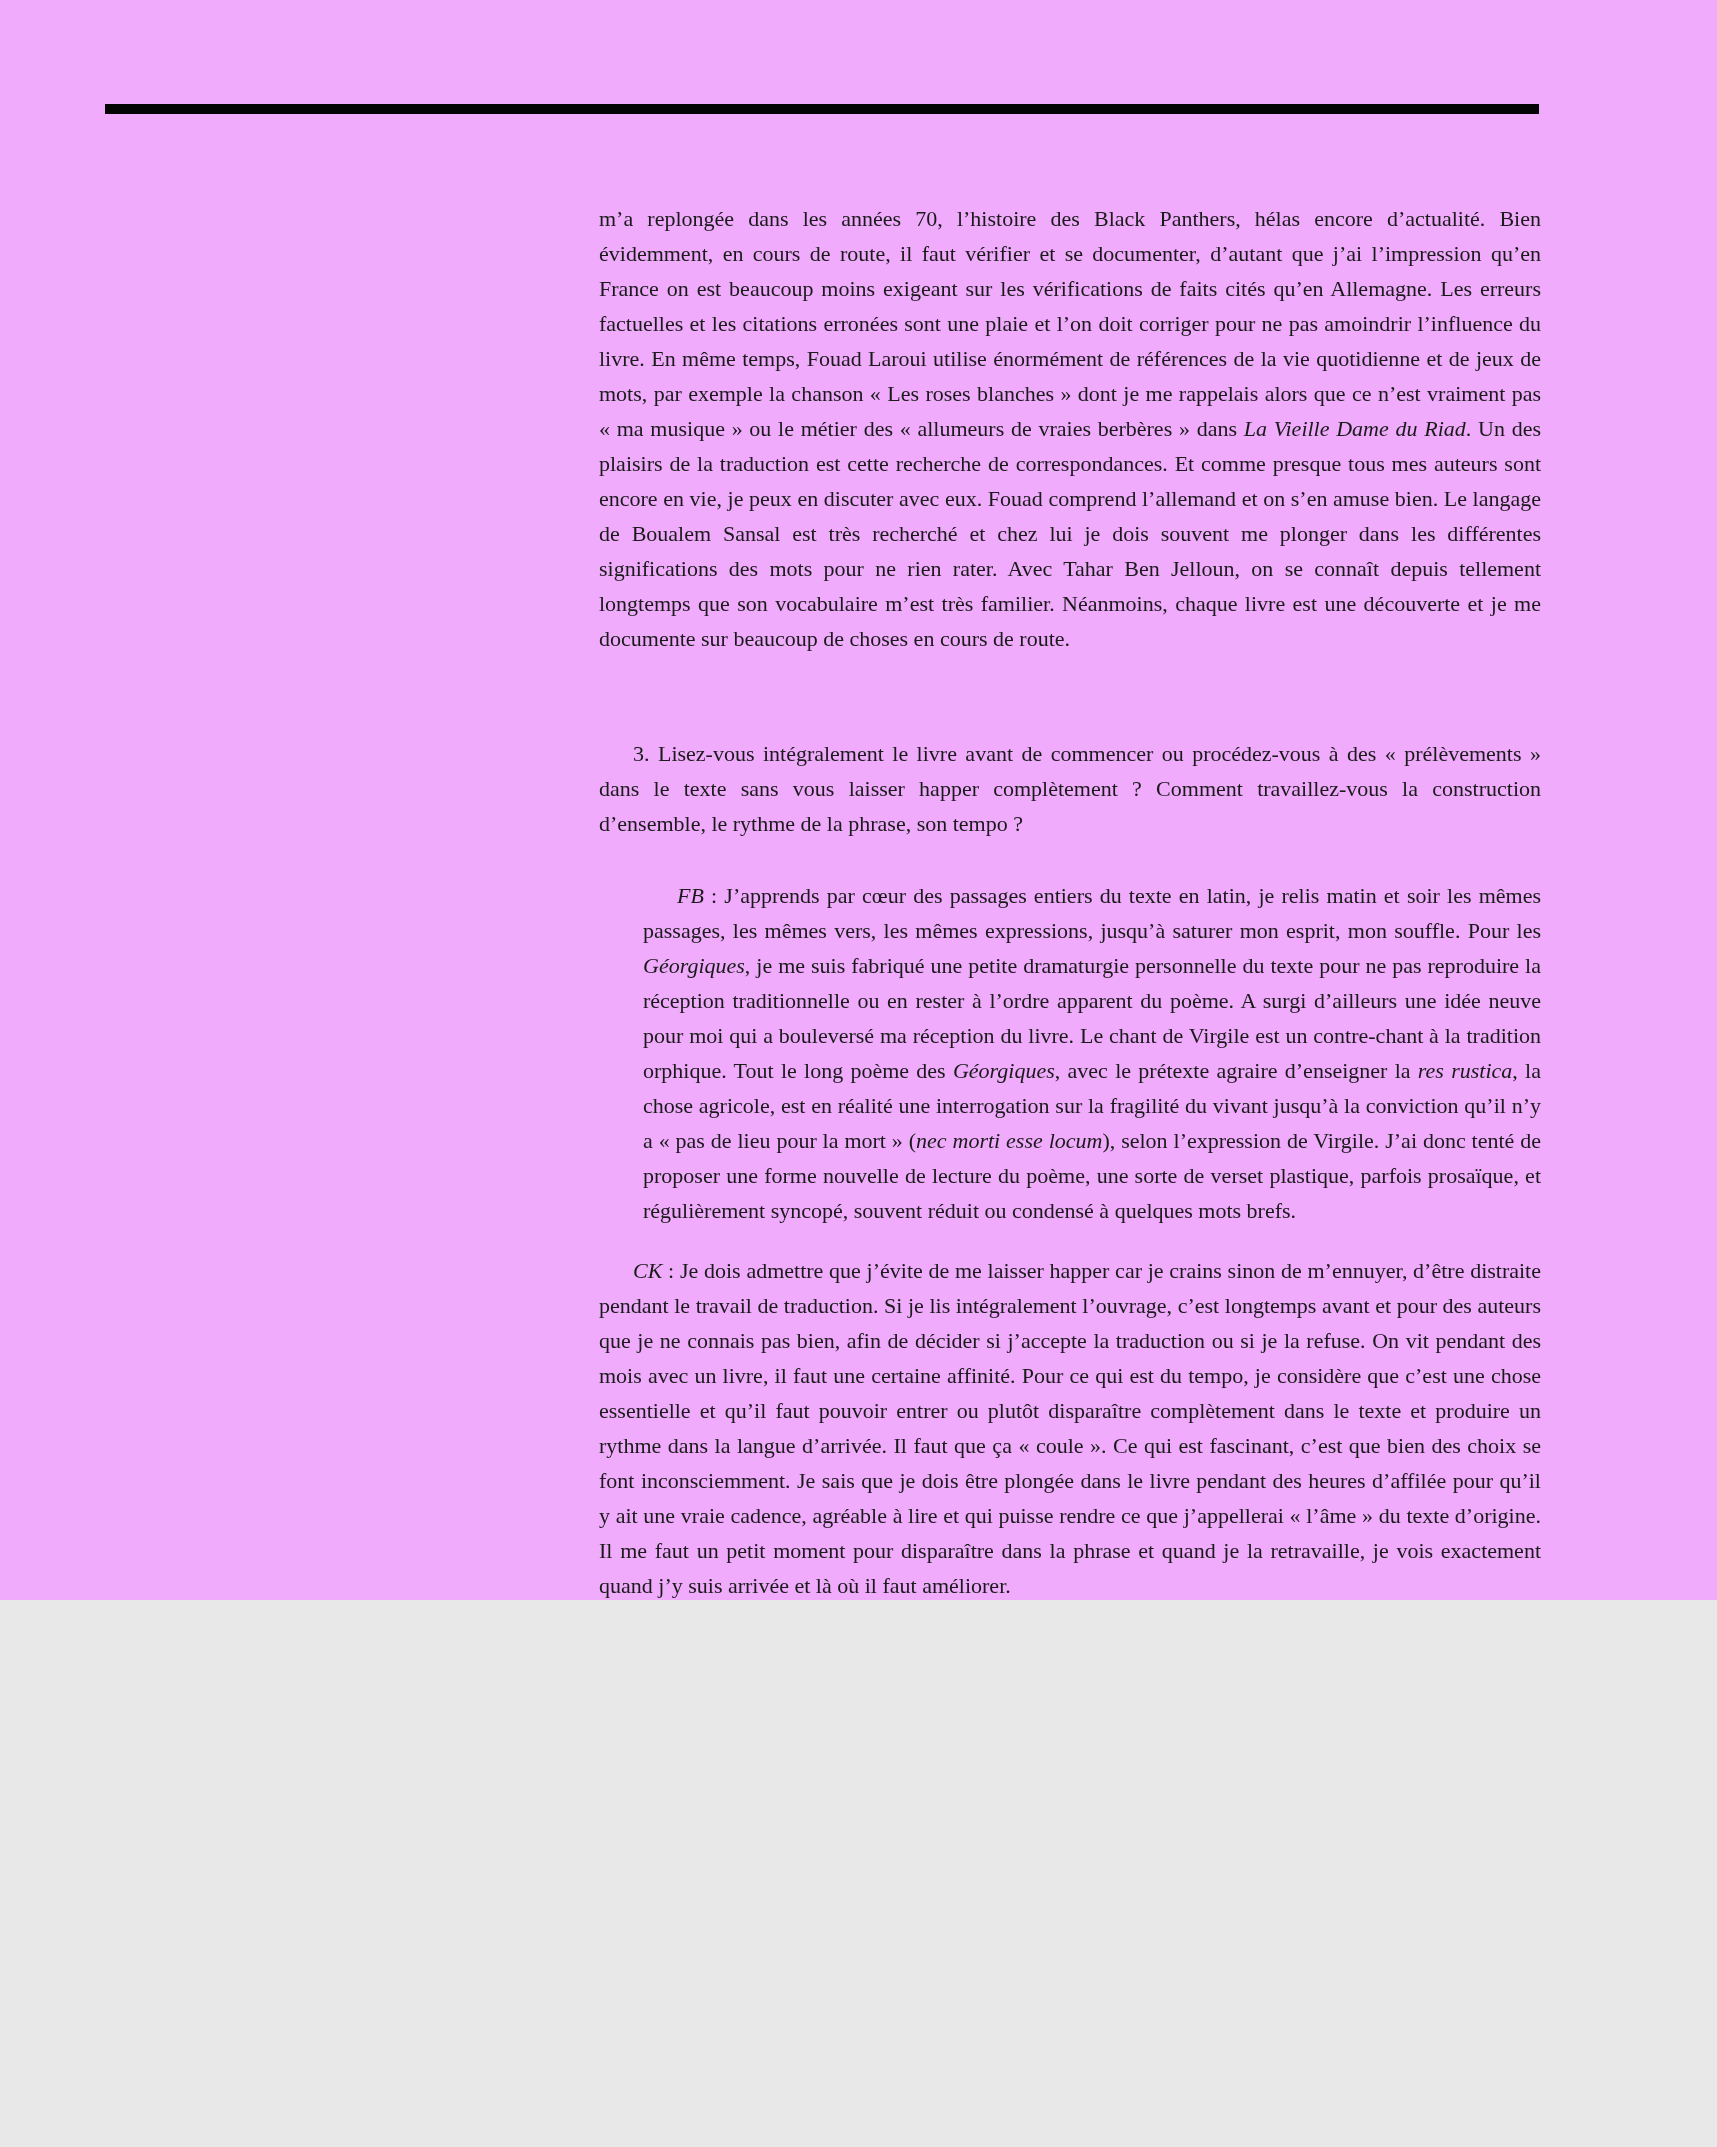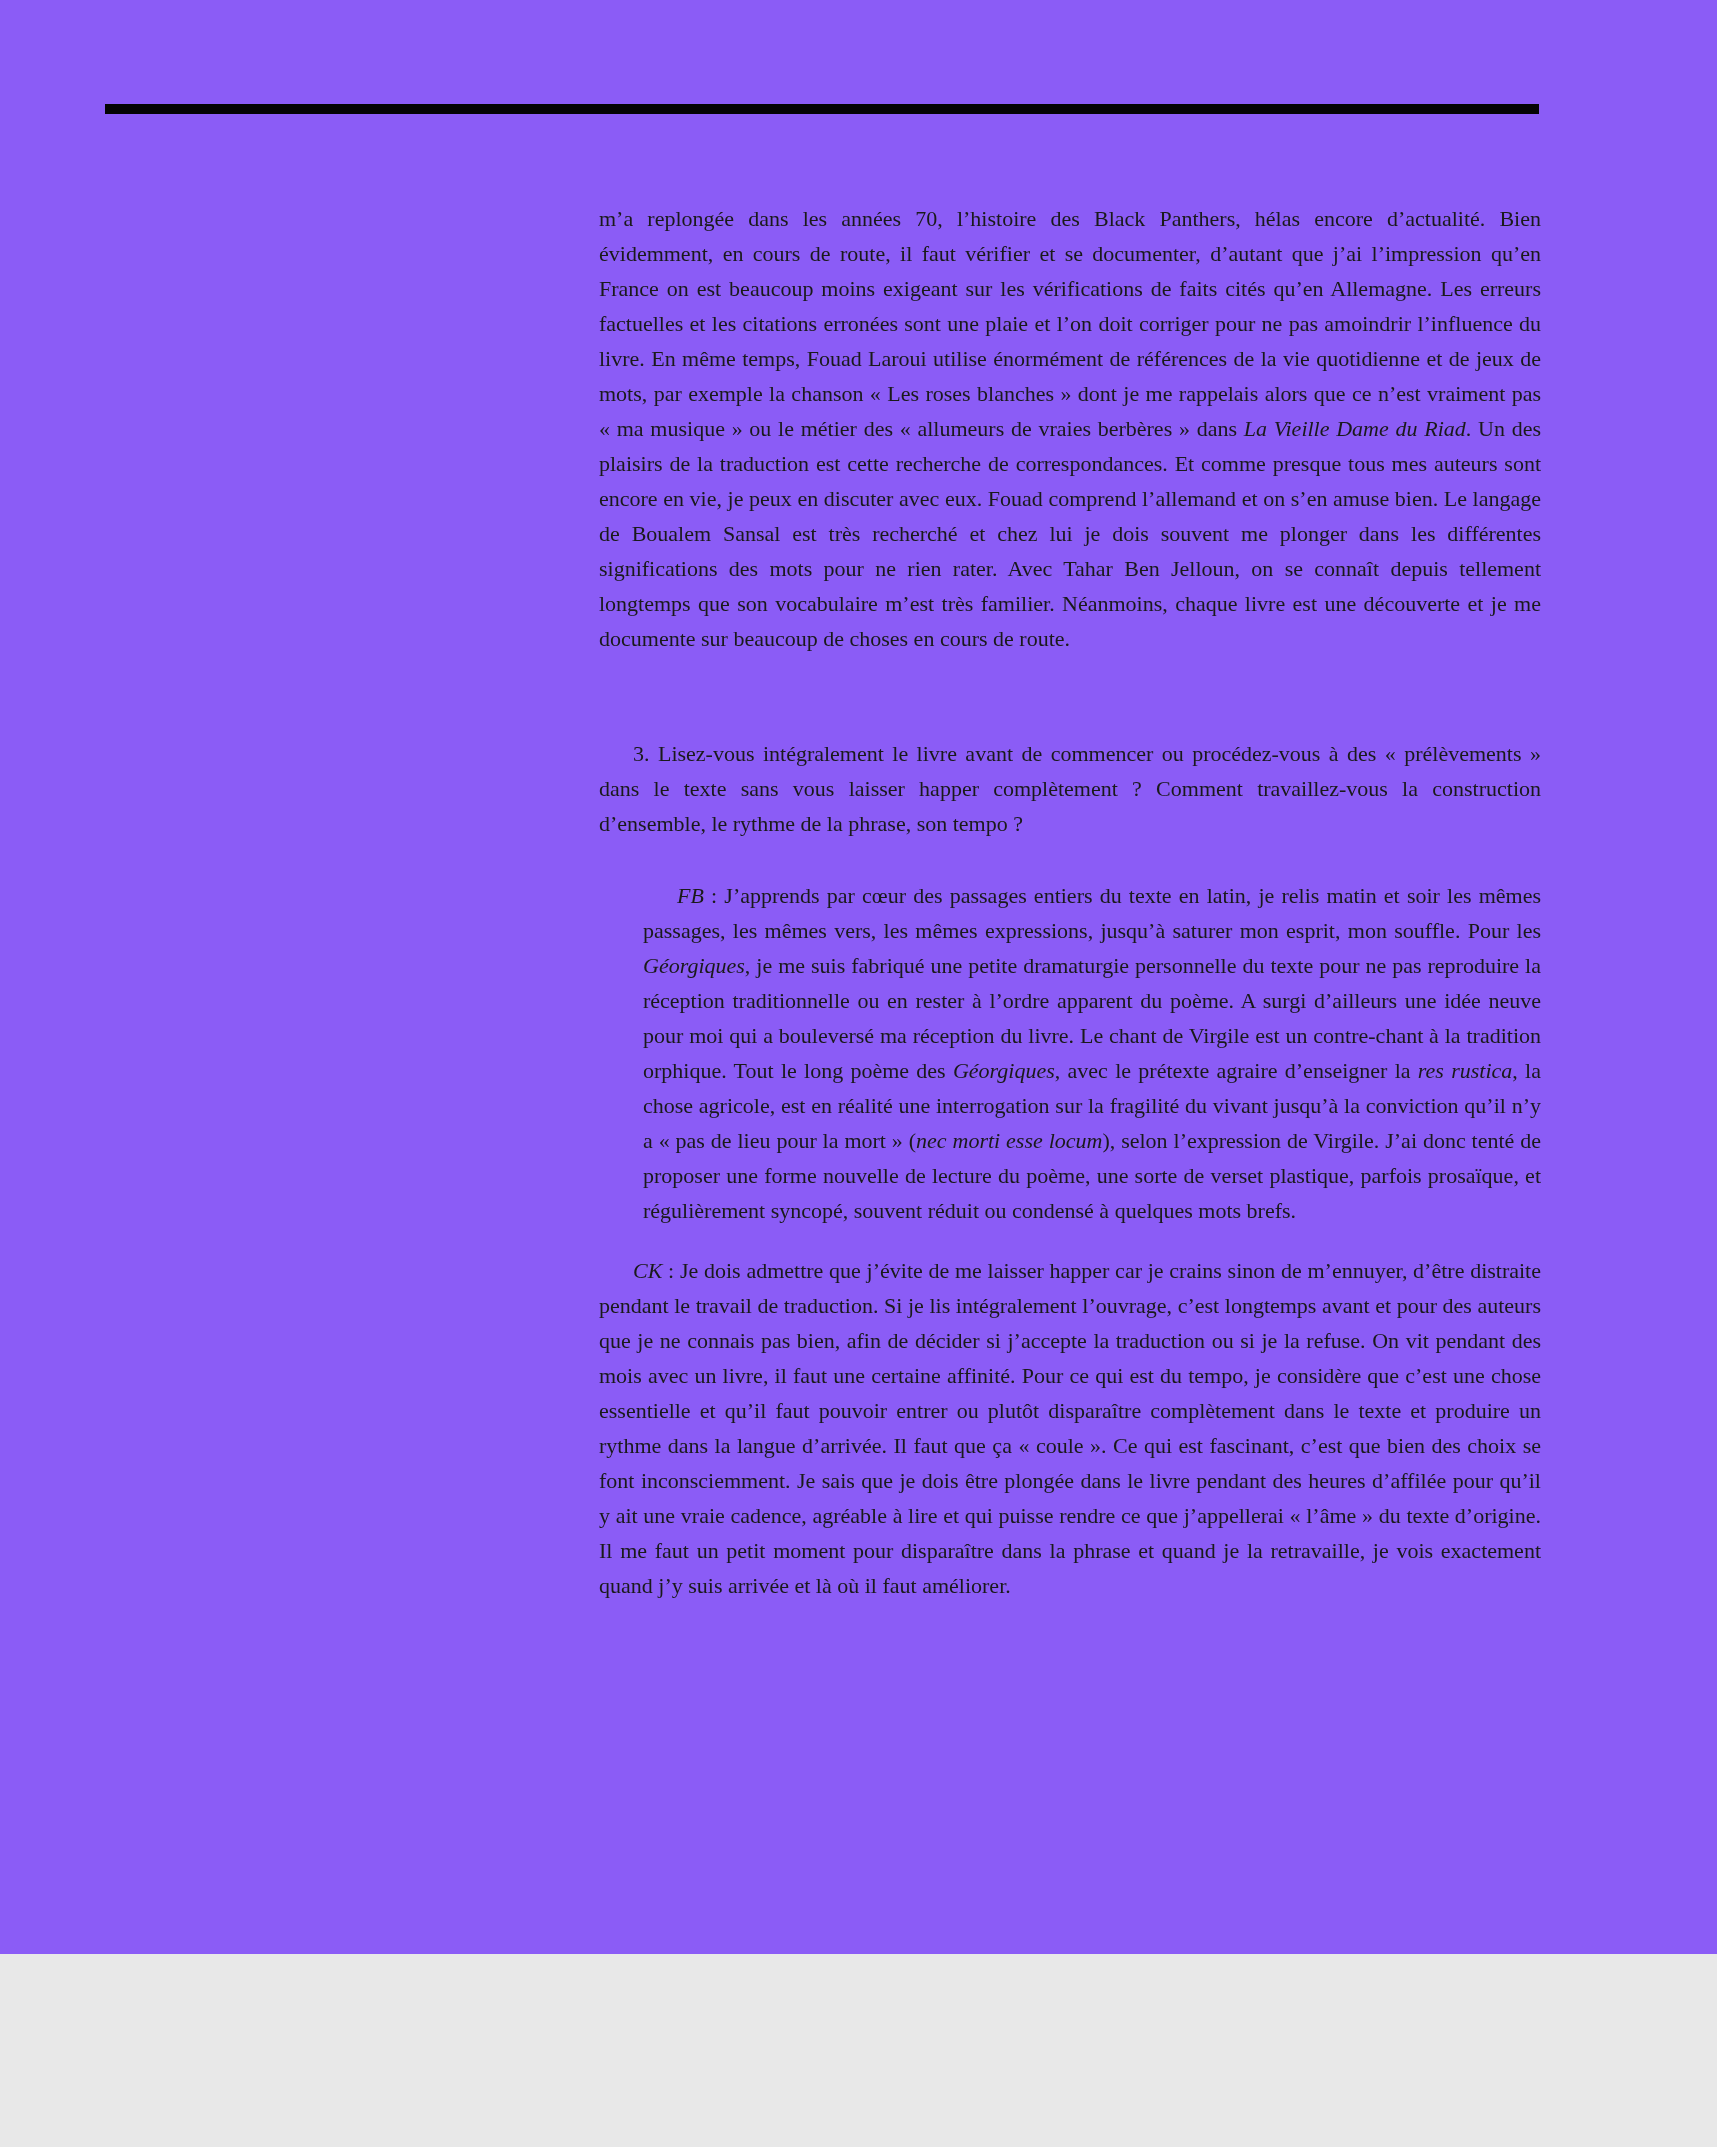--- a/index.html
+++ b/index.html
@@ -3,22 +3,22 @@
 <meta charset="utf-8">
 <style>
   html, body {
     margin: 0;
     padding: 0;
     background: #e8e8e8;
   }
   .page {
     position: relative;
     width: 1718px;
-    height: 1954px;
-    background: #8b5cf6;
+    height: 1600px;
+    background: #f0abfc;
     overflow: hidden;
   }
   .top-rule {
     position: absolute;
     left: 105px;
     top: 104px;
     width: 1434px;
     height: 10px;
     background: #040404;
   }

